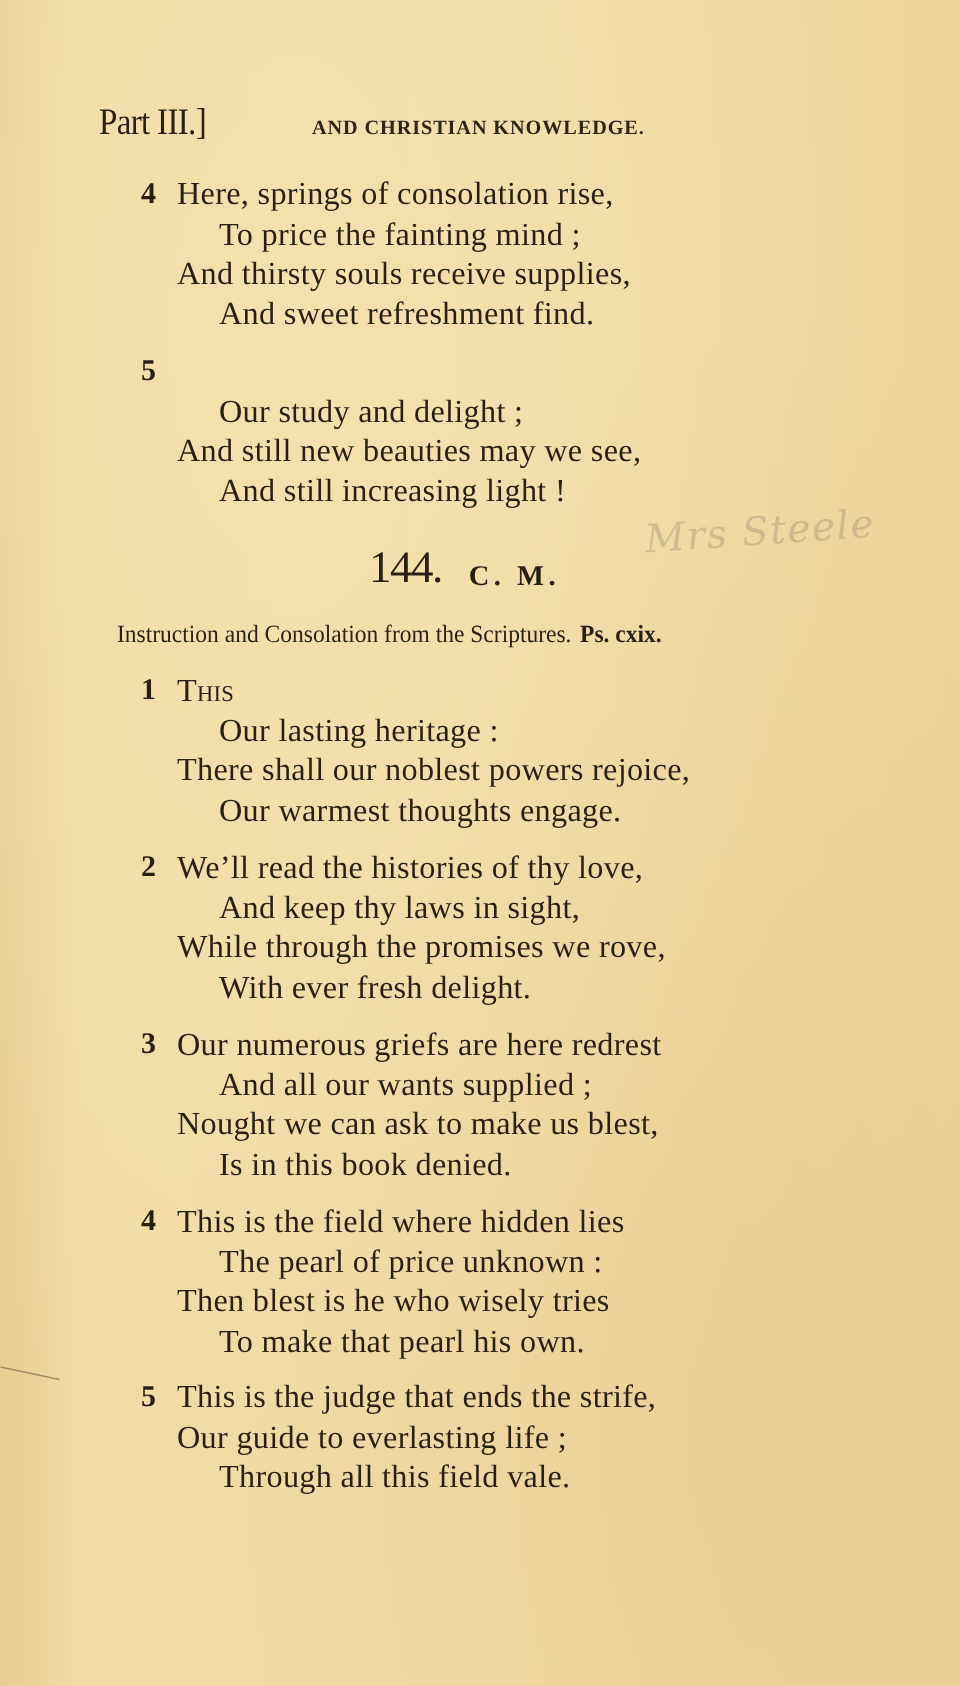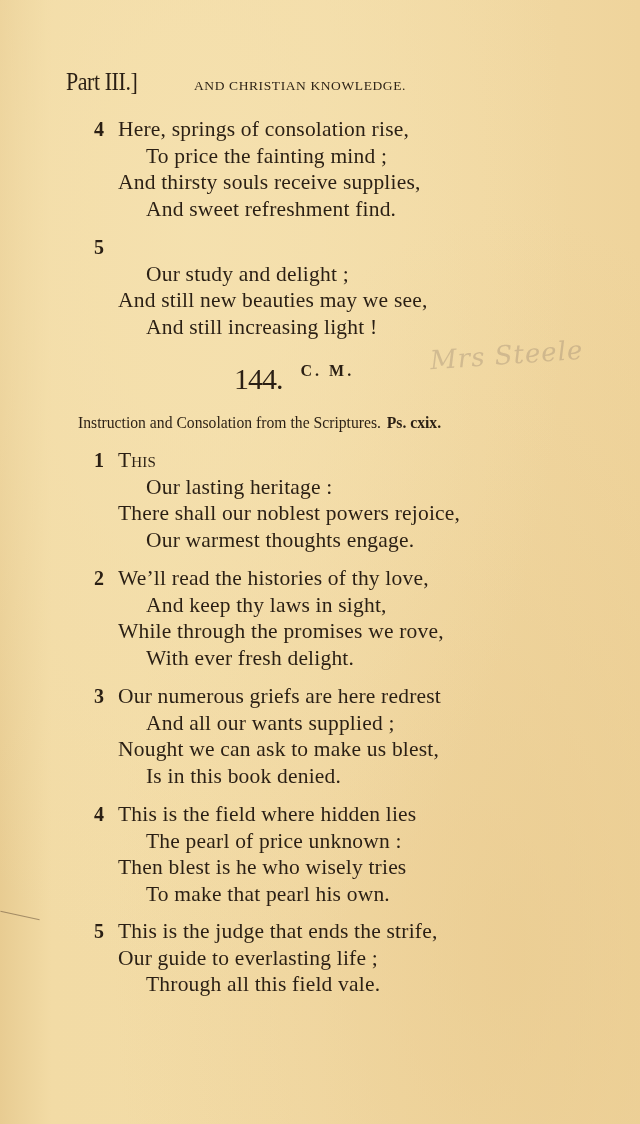--- a/index.html
+++ b/index.html
@@ -19,37 +19,37 @@
     .header {
       position: absolute; top: 68px; left: 66px; width: 520px;
       display: flex; align-items: baseline;
     }
     .part {
       font-size: 25px; letter-spacing: -0.5px;
       transform: scaleX(0.88); transform-origin: left;
       width: 110px; white-space: nowrap;
     }
     .running-title {
-      font-size: 13.5px; font-weight: normal; letter-spacing: 0.6px;
-      margin-left: 18px; white-space: nowrap; color: #2e2418;
+      font-size: 13.5px; font-weight: bold; letter-spacing: 0.6px;
+      margin-left: 32px; white-space: nowrap; color: #2e2418;
     }
     .stanza {
       position: absolute; left: 94px; font-size: 21.5px; line-height: 26.5px;
       letter-spacing: 0.2px;
     }
     .line { white-space: nowrap; display: flex; }
     .num { width: 24px; font-weight: bold; font-size: 20px; }
     .indent1 { padding-left: 24px; }
     .indent2 { padding-left: 52px; }
     .hymn-head {
-      position: absolute; top: 362px; left: 234px;
-      display: flex; align-items: flex-start;
+      position: absolute; top: 362px; left: 246px;
+      display: flex; align-items: flex-end;
     }
     .hymn-num { font-size: 30px; letter-spacing: -1px; }
-    .meter { font-size: 16px; font-weight: bold; margin-left: 18px; letter-spacing: 3px; }
+    .meter { font-size: 19px; font-weight: bold; margin-left: 18px; letter-spacing: 3px; }
     .subtitle {
       position: absolute; top: 413px; left: 78px; font-size: 16.5px; white-space: nowrap;
       transform: scaleX(0.95); transform-origin: left;
     }
     .subtitle .ref { font-weight: bold; margin-left: 6px; }
     .pencil {
       position: absolute; top: 340px; left: 430px;
       font-family: "DejaVu Serif", serif; font-style: italic;
       font-size: 26px; color: rgba(150,130,110,0.35);
       transform: rotate(-4deg); letter-spacing: 1px;

